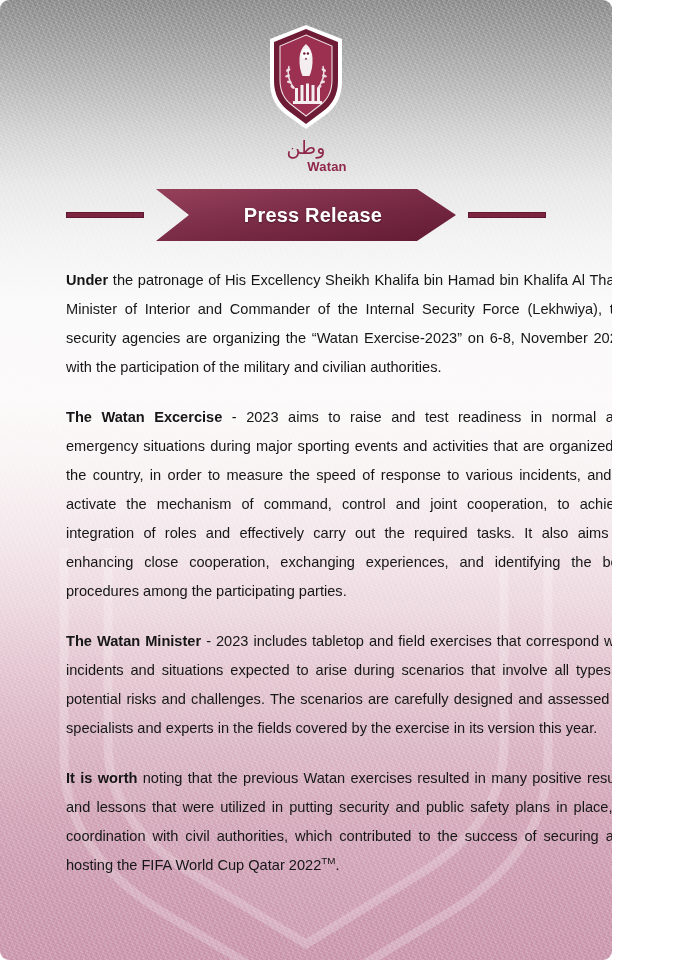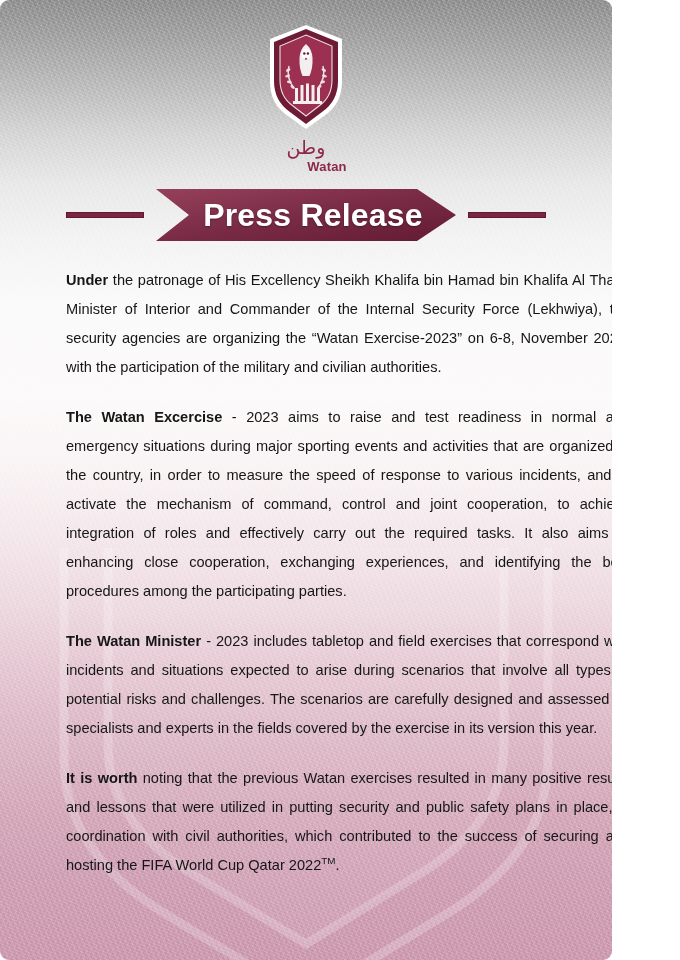--- a/index.html
+++ b/index.html
@@ -134,21 +134,21 @@
     inset: 0;
     clip-path: polygon(0% 0%, 87% 0%, 100% 50%, 87% 100%, 0% 100%, 11% 50%);
     border: 0;
     background:
       linear-gradient(170deg, rgba(255,255,255,.10), rgba(0,0,0,.10));
     pointer-events: none;
   }
   #banner-title {
     position: relative;
     color: #ffffff;
-    font-size: 32px;
+    font-size: 20px;
     font-weight: 700;
     letter-spacing: .2px;
     text-shadow: 0 1px 2px rgba(0,0,0,.35);
     padding-left: 14px;
     white-space: nowrap;
   }
 
   
   #body-text {
     position: absolute;

